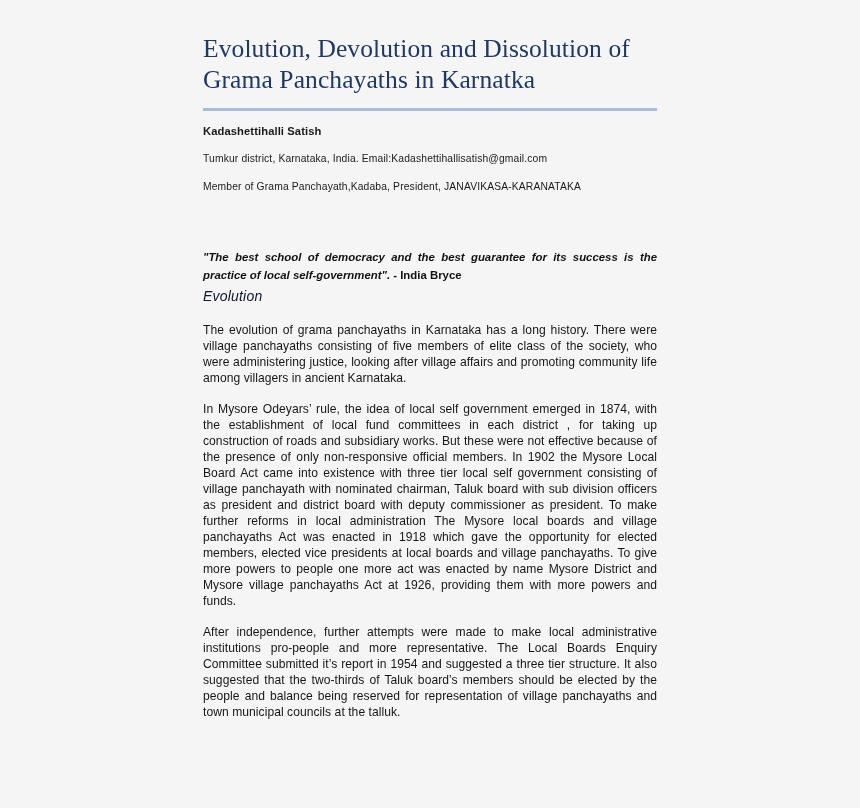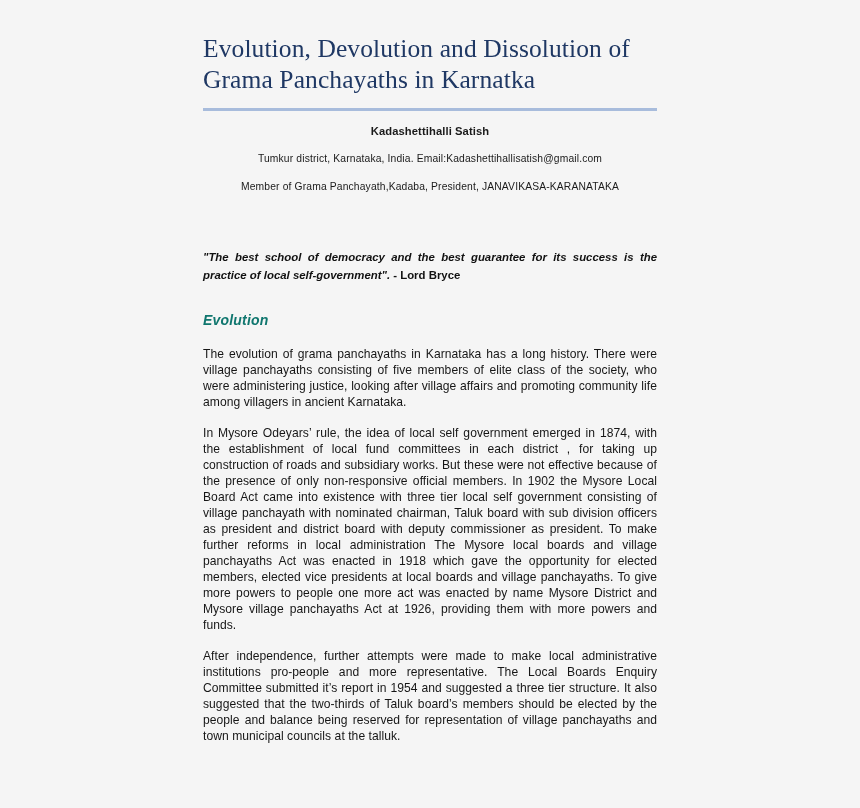--- a/index.html
+++ b/index.html
@@ -45,21 +45,20 @@
 
   .title-rule {
     margin-top: 13px;
     height: 3px;
     background: #a8bcdc;
     width: 454px;
   }
 
   
   .author-block {
-    text-align: center;
     margin-top: 12px;
   }
   .author-name {
     font-size: 11.2px;
     font-weight: bold;
     color: #1a1a1a;
     line-height: 16px;
     letter-spacing: 0.1px;
   }
   .author-line {
@@ -80,25 +79,25 @@
     font-style: italic;
     font-weight: bold;
   }
   .epigraph .attribution {
     font-style: normal;
     font-weight: bold;
   }
 
   
   .section-heading {
-    margin-top: 26px;
+    margin-top: 2px;
     font-size: 14px;
-    font-weight: bold;
+    font-weight: normal;
     font-style: italic;
-    color: #0f766e;
+    color: #0f172a;
     line-height: 20px;
     letter-spacing: 0.2px;
   }
 
   
   .body-par {
     margin-top: 15px;
     font-size: 12.1px;
     line-height: 16px;
     color: #161616;
@@ -119,21 +118,21 @@
 
     <div class="title-rule"></div>
 
     <div class="author-block">
       <div class="author-name">Kadashettihalli Satish</div>
       <div class="author-line">Tumkur district, Karnataka, India. Email:Kadashettihallisatish@gmail.com</div>
       <div class="author-line">Member of Grama Panchayath,Kadaba,  President, JANAVIKASA-KARANATAKA</div>
     </div>
 
     <div class="epigraph">
-      <span>"The best school of democracy and the best guarantee for its success is the practice of local self-government".</span><span class="attribution"> - Lord Bryce</span>
+      <span>"The best school of democracy and the best guarantee for its success is the practice of local self-government".</span><span class="attribution"> - India Bryce</span>
     </div>
 
     <div class="section-heading">Evolution</div>
 
     <p class="body-par">The evolution of grama panchayaths in Karnataka has a long history. There were village panchayaths consisting of five members of elite class of the society, who were administering justice, looking after village affairs and promoting community life among villagers in ancient Karnataka.</p>
 
     <p class="body-par">In Mysore Odeyars’ rule, the idea of local self government emerged  in 1874, with the establishment of local fund committees in each district , for taking up construction of roads and subsidiary works. But these were not effective because of the presence of only non-responsive official members. In 1902 the Mysore Local Board Act came into existence with three tier local self government consisting of village panchayath with nominated chairman, Taluk board with sub division officers as president and district board with deputy commissioner as president. To make further reforms in local administration The Mysore local boards and village panchayaths Act was enacted in 1918 which gave the opportunity for elected members, elected vice presidents at local boards and village panchayaths. To give more powers to people one more act was enacted by name Mysore District and Mysore village panchayaths Act at 1926, providing them with more powers and funds.</p>
 
     <p class="body-par">After independence, further attempts were made to make local administrative institutions pro-people and more representative. The Local Boards Enquiry Committee submitted it’s report in 1954 and suggested a three tier structure. It also suggested that the two-thirds of Taluk board’s members should be elected by the people and balance being reserved for representation of village panchayaths and town municipal councils at the talluk.</p>
 

